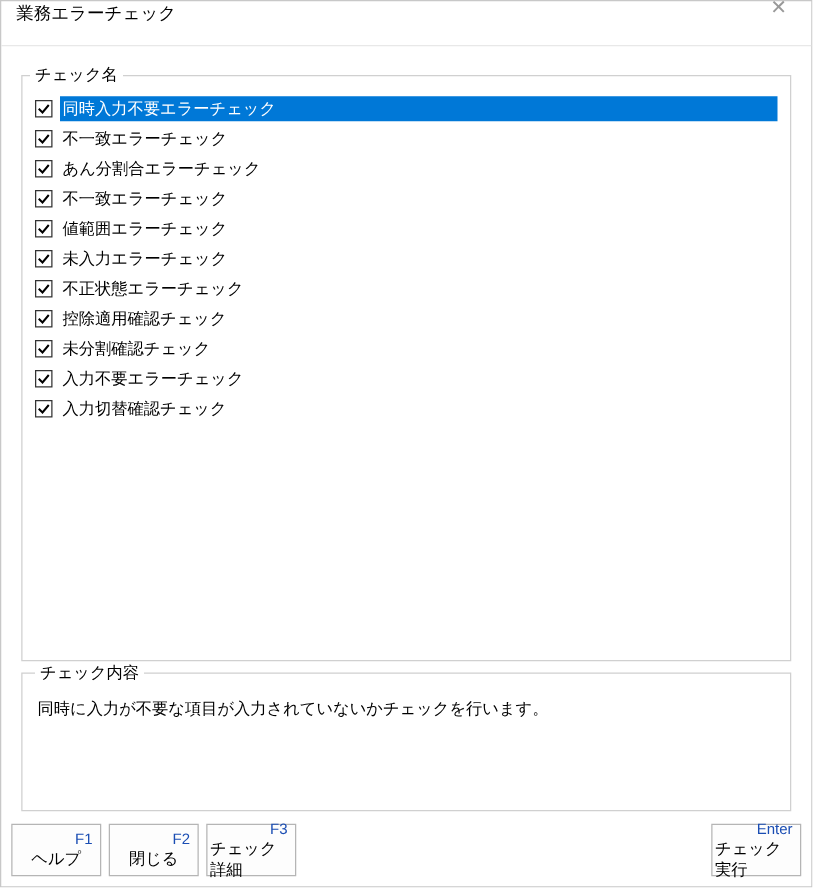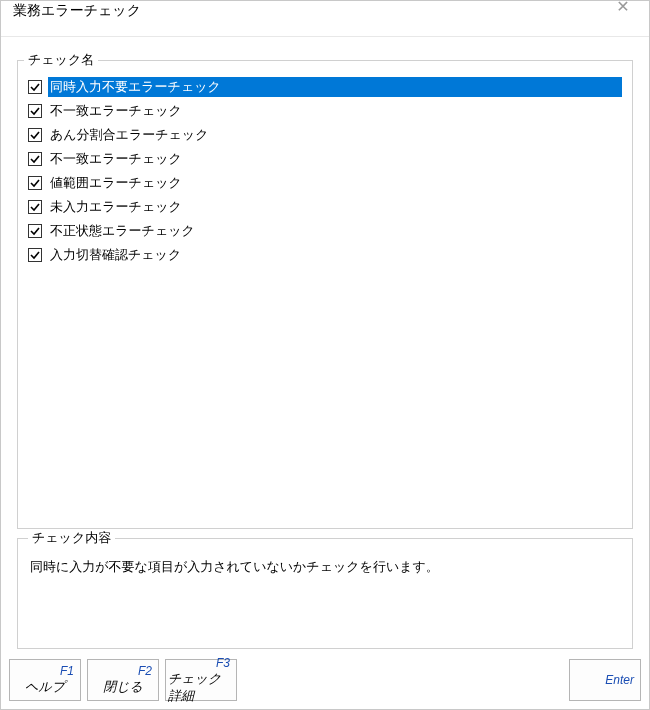--- a/index.html
+++ b/index.html
@@ -99,21 +99,20 @@
   .desc-text {
     padding: 4px 2px;
     line-height: 1.5;
   }
   .button-bar {
     height: 50px;
     display: flex;
     align-items: stretch;
     padding: 0 8px 8px 8px;
     gap: 6px;
-    font-style: italic;
   }
   .button-bar .spacer { flex: 1; }
   .btn {
     width: 72px;
     border: 1px solid #b5b5b5;
     background: #fdfdfd;
     display: flex;
     flex-direction: column;
     align-items: center;
     justify-content: center;
@@ -205,20 +204,44 @@
               </svg>
             </span>
             <span class="label">不正状態エラーチェック</span>
           </div>
           <div class="item">
             <span class="cb">
               <svg viewBox="0 0 10 10">
                 <path d="M1 5 L4 8 L9 2" stroke="#000" stroke-width="1.6" fill="none"></path>
               </svg>
             </span>
+            <span class="label">控除適用確認チェック</span>
+          </div>
+          <div class="item">
+            <span class="cb">
+              <svg viewBox="0 0 10 10">
+                <path d="M1 5 L4 8 L9 2" stroke="#000" stroke-width="1.6" fill="none"></path>
+              </svg>
+            </span>
+            <span class="label">未分割確認チェック</span>
+          </div>
+          <div class="item">
+            <span class="cb">
+              <svg viewBox="0 0 10 10">
+                <path d="M1 5 L4 8 L9 2" stroke="#000" stroke-width="1.6" fill="none"></path>
+              </svg>
+            </span>
+            <span class="label">入力不要エラーチェック</span>
+          </div>
+          <div class="item">
+            <span class="cb">
+              <svg viewBox="0 0 10 10">
+                <path d="M1 5 L4 8 L9 2" stroke="#000" stroke-width="1.6" fill="none"></path>
+              </svg>
+            </span>
             <span class="label">入力切替確認チェック</span>
           </div>
         </div>
     </fieldset>
 
     <fieldset class="desc-fs">
       <legend>チェック内容</legend>
       <div class="desc-text">同時に入力が不要な項目が入力されていないかチェックを行います。</div>
     </fieldset>
 
@@ -233,16 +256,17 @@
       <span class="key">F2</span>
       <span class="btn-label">閉じる</span>
     </div>
     <div class="btn">
       <span class="key">F3</span>
       <span class="btn-label">チェック詳細</span>
     </div>
     <div class="spacer"></div>
     <div class="btn">
       <span class="key">Enter</span>
+      <span class="btn-label">チェック実行</span>
     </div>
   </div>
 
 </div>
 
 </body></html>

